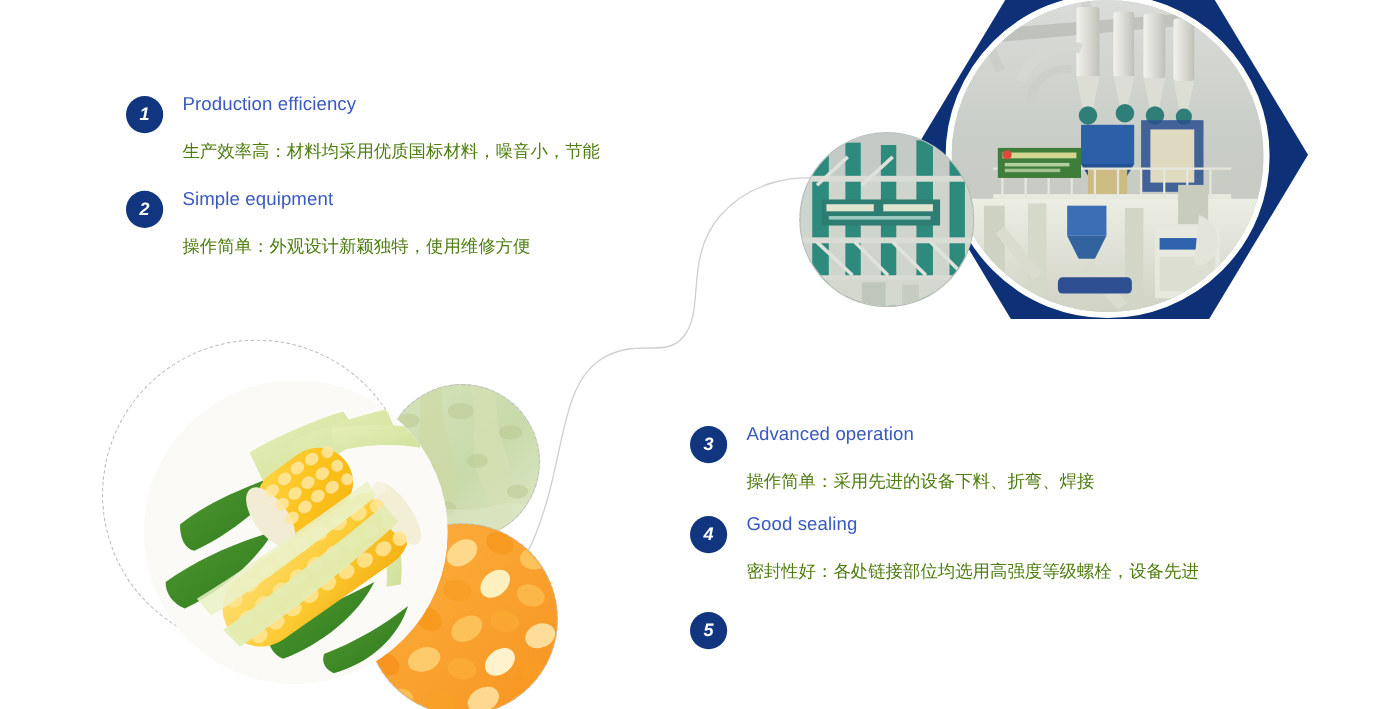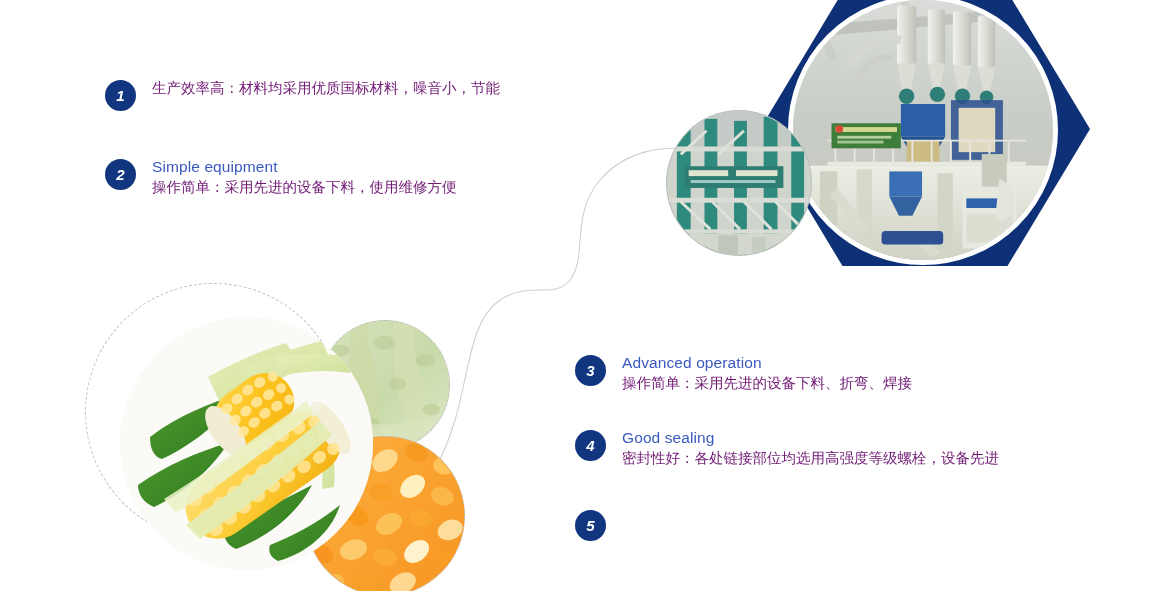--- a/index.html
+++ b/index.html
@@ -43,25 +43,25 @@
     margin-left: 16px;
   }
   .feature-title {
     color: #3a59bf;
     font-size: 15.5px;
     line-height: 20px;
     white-space: nowrap;
     letter-spacing: 0.1px;
   }
   .feature-desc {
-    color: #701a75;
+    color: #4d7c0f;
     font-size: 14.5px;
     line-height: 21px;
     white-space: nowrap;
-    margin-top: 0;
+    margin-top: 19px;
   }
 
   
   #connector {
     position: absolute;
     left: 0; top: 0;
     width: 1154px; height: 591px;
     pointer-events: none;
   }
 
@@ -459,29 +459,30 @@
         <path d="M44 182 C92 152 140 118 186 84 L194 96 C150 130 104 166 56 196 Z" fill="#eaf2c6" opacity="0.85"></path>
 
         <path d="M150 228 C176 218 200 204 220 188 C212 214 188 236 158 244 C150 240 148 234 150 228 Z" fill="url(#leafG)"></path>
       </svg>
     </div>
   </div>
 
   <div class="feature-item" style="left:105px; top:78px;">
     <div class="badge">1</div>
     <div class="feature-text">
+      <div class="feature-title">Production efficiency</div>
       <div class="feature-desc">生产效率高：材料均采用优质国标材料，噪音小，节能</div>
     </div>
   </div>
 
   <div class="feature-item" style="left:105px; top:157px;">
     <div class="badge">2</div>
     <div class="feature-text">
       <div class="feature-title">Simple equipment</div>
-      <div class="feature-desc">操作简单：采用先进的设备下料，使用维修方便</div>
+      <div class="feature-desc">操作简单：外观设计新颖独特，使用维修方便</div>
     </div>
   </div>
 
   <div class="feature-item" style="left:575px; top:353px;">
     <div class="badge">3</div>
     <div class="feature-text">
       <div class="feature-title">Advanced operation</div>
       <div class="feature-desc">操作简单：采用先进的设备下料、折弯、焊接</div>
     </div>
   </div>

